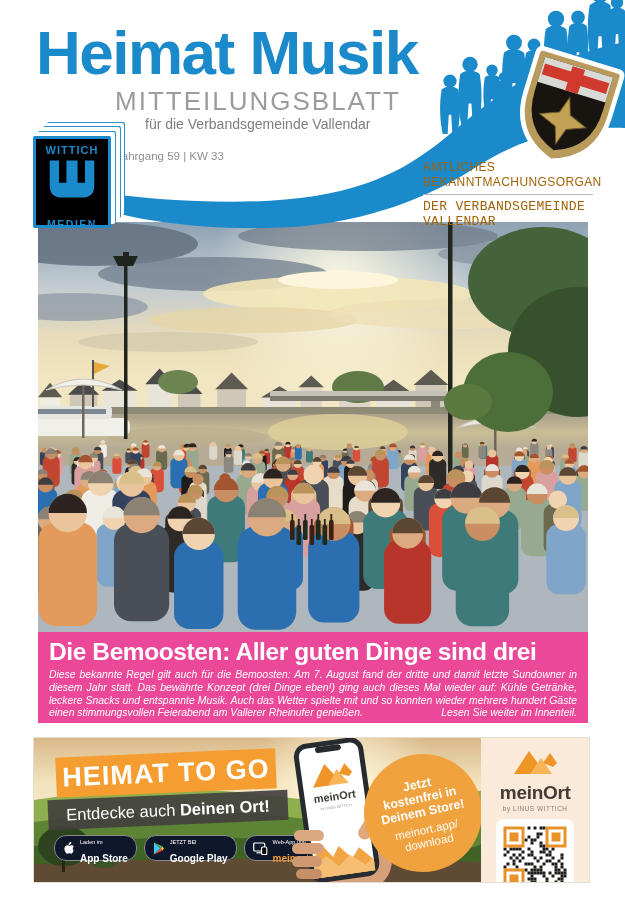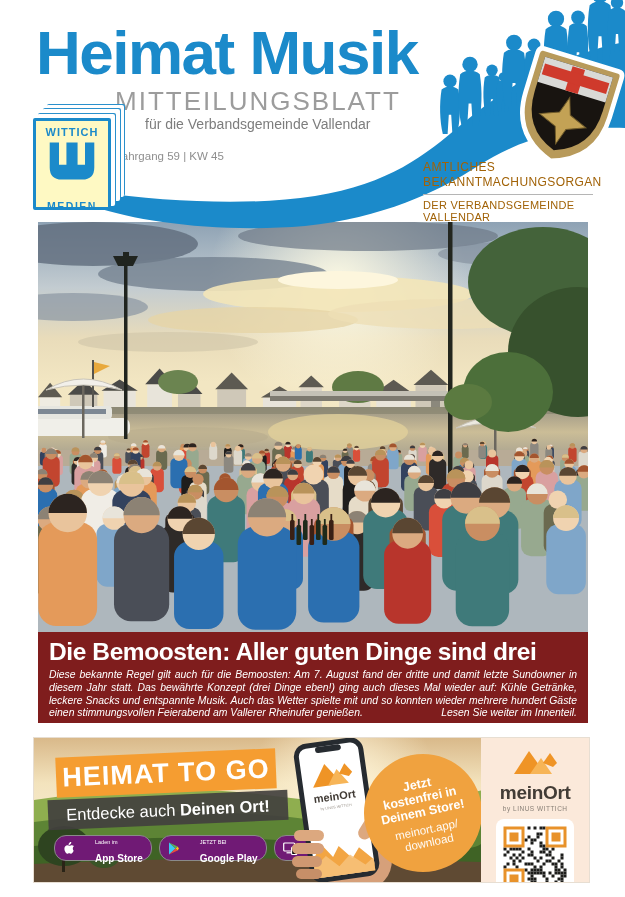--- a/index.html
+++ b/index.html
@@ -10,51 +10,51 @@
   
   .title{left:36px;top:22px;font-size:62px;font-weight:700;letter-spacing:-1.5px;
          color:#1b8aca;line-height:1;z-index:3;}
   .subtitle{left:115px;top:86px;font-size:26px;color:#9c9c9c;letter-spacing:2px;z-index:3;}
   .subtitle2{left:117px;top:116px;font-size:14px;color:#7d7d7d;z-index:3;margin-left:28px;}
   .issue{left:116px;top:150px;font-size:11.5px;color:#8f8f8f;z-index:4;}
   .date{left:116px;top:165px;font-size:12px;font-weight:700;color:#1b8aca;z-index:4;}
   .official{left:423px;top:160px;width:175px;z-index:4;color:#a16207;}
   .official .l1{font-size:12px;letter-spacing:.4px;line-height:1.25;}
   .official .rule{height:1px;background:#b5b5b5;margin:4px 0 4px 0;width:170px;}
-  .official .l3{font-size:11px;letter-spacing:.3px;}
-
-  .wittich{left:33px;top:118px;width:72px;height:86px;background:#fef9c3;border:3px solid #1b8aca;
+  .official .l3{font-size:13px;letter-spacing:.3px;font-family:Liberation Mono, monospace;}
+
+  .wittich{left:33px;top:136px;width:72px;height:86px;background:#000000;border:3px solid #1b8aca;
            border-radius:2px;z-index:5;text-align:center;
            box-shadow:4px -4px 0 0 #fff,5px -5px 0 0 #2a90cc,9px -9px 0 0 #fff,10px -10px 0 0 #2a90cc,13px -13px 0 0 #fff,14px -14px 0 0 #2a90cc;}
   .wittich .wt{font-size:11px;font-weight:700;color:#1b8aca;letter-spacing:1px;margin-top:5px;}
   .wittich .wb{font-size:10.5px;font-weight:700;color:#1b8aca;letter-spacing:1.5px;margin-top:20px;}
   .wittich svg{display:block;margin:4px auto 0 auto;}
 
   .swoosh{left:0;top:0;z-index:1;}
   .shield{left:519px;top:54px;z-index:2;transform:rotate(17deg);}
 
   
   .photo{left:38px;top:222px;width:550px;height:410px;overflow:hidden;background:#aeb7bd;}
-  .caption{left:38px;top:632px;width:550px;height:91px;background:#7f1d1d;color:#fff;
+  .caption{left:38px;top:632px;width:550px;height:91px;background:#ec4899;color:#fff;
            box-sizing:border-box;padding:7px 11px 6px 11px;}
   .caption h2{margin:0 0 4px 0;font-size:24.5px;letter-spacing:-.4px;line-height:1.05;font-weight:700;}
   .caption p{margin:0;font-size:10.4px;font-style:italic;line-height:1.24;text-align:justify;}
   .caption .more{float:right;font-style:italic;}
 
   
   .banner{left:33px;top:737px;width:557px;height:146px;display:flex;z-index:2;
           border:1px solid #e7ded2;box-sizing:border-box;}
   .b-left{position:relative;width:449px;height:100%;overflow:hidden;}
   .b-right{position:relative;width:108px;height:100%;background:#fbe9da;text-align:center;overflow:hidden;}
   .hbox{left:22px;top:15px;width:220px;height:40px;background:#f59d31;transform:rotate(-2.5deg);
         color:#fff;font-size:27px;font-weight:700;letter-spacing:1px;text-align:center;line-height:40px;z-index:3;}
   .gbox{left:14px;top:57px;width:240px;height:30px;background:rgba(66,64,62,.92);transform:rotate(-2.5deg);
         color:#fff;font-size:16.5px;text-align:center;line-height:30px;z-index:3;}
   .badges{left:20px;top:97px;display:flex;gap:7px;z-index:3;}
-  .badge{display:flex;align-items:center;gap:20px;background:#701a75;border:1px solid #8a8a8a;
+  .badge{display:flex;align-items:center;gap:5px;background:#0f172a;border:1px solid #8a8a8a;
          border-radius:12px;height:24px;padding:0 8px;color:#fff;cursor:pointer;}
   .badge .tt{font-size:5.5px;line-height:1.1;}
   .badge .bb{font-size:10px;font-weight:700;line-height:1.1;}
   .badge .orange{color:#f59d31;}
   .bubble{left:330px;top:16px;width:118px;height:118px;border-radius:50%;background:#f0a23f;
           transform:rotate(-12deg);color:#fff;text-align:center;z-index:5;
           display:flex;flex-direction:column;justify-content:center;}
   .bubble .b1{font-size:12.5px;font-weight:700;line-height:1.12;}
   .bubble .b2{font-size:11.5px;line-height:1.1;margin-top:5px;opacity:.95;}
   .phonewrap{left:238px;top:0px;z-index:4;}
@@ -115,21 +115,21 @@
   <div class="abs subtitle2">für die Verbandsgemeinde Vallendar</div>
 
   <div class="abs wittich">
     <div class="wt">WITTICH</div>
     <svg width="52" height="38" viewBox="0 0 56 40">
       <path fill="#1b8aca" d="M4,0 h10 v24 h8 v-24 h12 v24 h8 v-24 h10 v27 q0,13 -13,13 h-22 q-13,0 -13,-13 Z"></path>
     </svg>
     <div class="wb">MEDIEN</div>
   </div>
 
-  <div class="abs issue">Jahrgang 59 | KW 45</div>
+  <div class="abs issue">Jahrgang 59 | KW 33</div>
 
   <div class="abs official">
     <div class="l1">AMTLICHES</div>
     <div class="l1">BEKANNTMACHUNGSORGAN</div>
     <div class="rule"></div>
     <div class="l3">DER VERBANDSGEMEINDE VALLENDAR</div>
   </div>
 
   <div class="abs photo">
     <svg width="550" height="410" viewBox="0 0 550 410">

